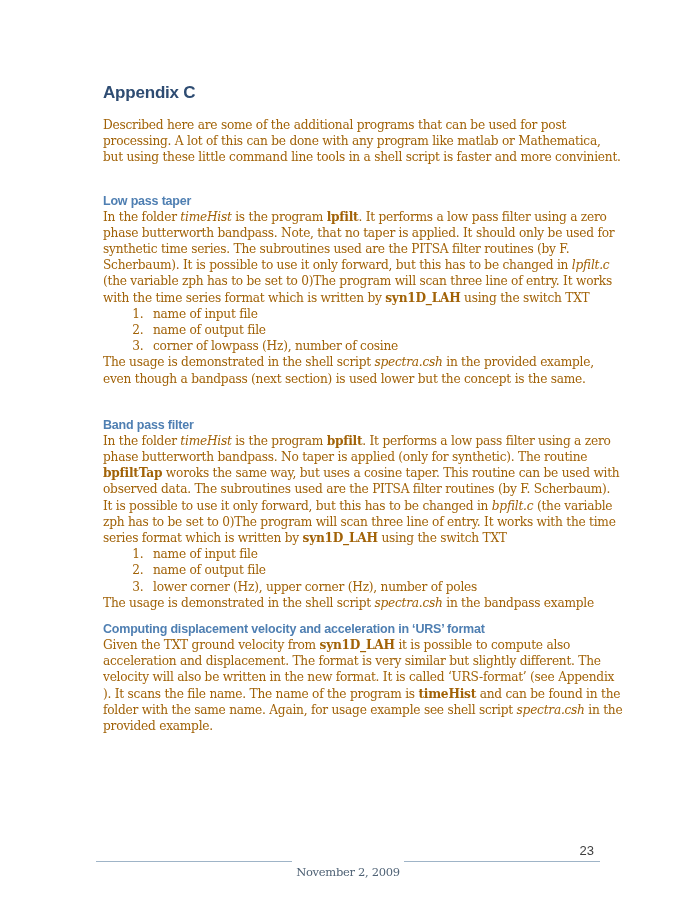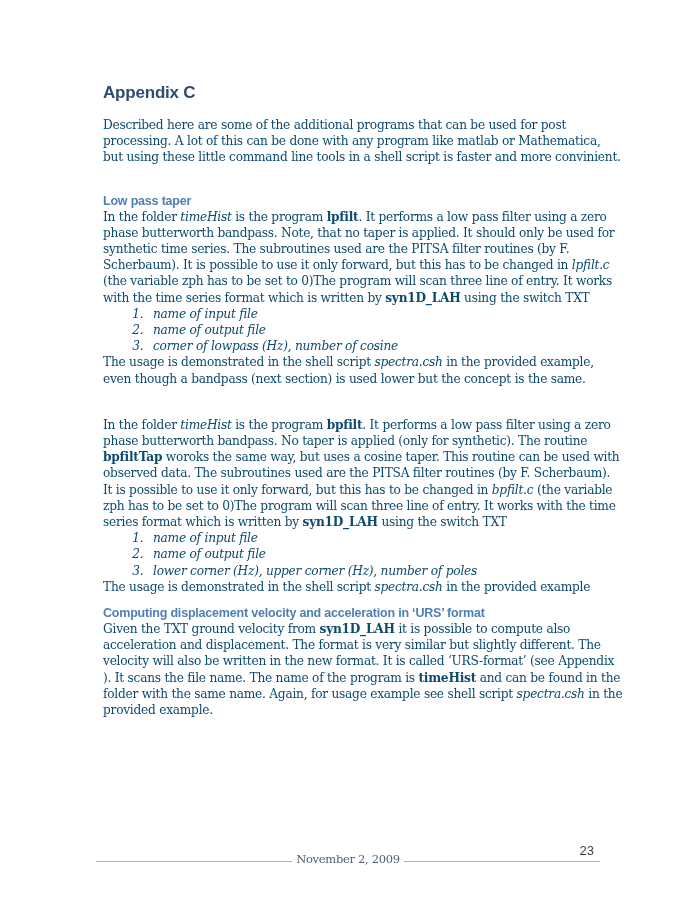--- a/index.html
+++ b/index.html
@@ -1,34 +1,34 @@
 <!DOCTYPE html>
 <html><head>
 <meta charset="utf-8">
 <style>
   html, body { margin: 0; padding: 0; background: #ffffff; }
   body { width: 695px; height: 899px; position: relative; overflow: hidden; }
   .page { position: absolute; left: 0; top: 0; width: 695px; height: 899px; background: #fff; }
   .content { position: absolute; left: 103px; top: 82px; width: 520px; }
-  .body-text { font-family: "DejaVu Serif", serif; font-size: 12.2px; color: #0c4a6e; line-height: 16.2px; letter-spacing: -0.25px; }
+  .body-text { font-family: "DejaVu Serif", serif; font-size: 12.2px; color: #a16207; line-height: 16.2px; letter-spacing: -0.25px; }
   h1 { font-family: "Liberation Sans", sans-serif; font-weight: bold; font-size: 17px; color: #2e4c72; margin: 0; line-height: 22px; letter-spacing: -0.2px; }
   h2 { font-family: "Liberation Sans", sans-serif; font-weight: bold; font-size: 12.5px; color: #4f7fb2; margin: 0; line-height: 16px; letter-spacing: -0.2px; }
   p { margin: 0; }
-  ol { margin: 0; padding-left: 44px; font-style: italic; }
+  ol { margin: 0; padding-left: 44px; }
   ol li { padding-left: 6px; }
   .gap-title { height: 13px; }
   .gap-large { height: 27px; }
   .gap-xl { height: 30px; }
   .gap-small { height: 10px; }
   .footer { position: absolute; left: 96px; top: 848px; width: 504px; height: 30px; }
   .page-number { position: absolute; right: 6px; top: -5px; font-family: "Liberation Sans", sans-serif; font-size: 13px; color: #404040; }
   .footer-line { position: absolute; top: 13px; height: 1px; background: #9fb4c7; }
   .footer-line.left { left: 0; width: 196px; }
   .footer-line.right { left: 308px; width: 196px; }
-  .footer-date { position: absolute; left: 200px; width: 104px; top: 4px; text-align: center; font-family: "DejaVu Serif", serif; font-size: 11.5px; color: #4f6275; letter-spacing: -0.3px; }
+  .footer-date { position: absolute; left: 200px; width: 104px; top: 17px; text-align: center; font-family: "DejaVu Serif", serif; font-size: 11.5px; color: #4f6275; letter-spacing: -0.3px; }
 </style>
 </head>
 <body>
 
 <div class="page">
   <div class="content">
     <h1>Appendix C</h1>
     <div class="gap-title"></div>
 
     <section>
@@ -42,27 +42,28 @@
       <ol class="body-text">
         <li>name of input file</li>
         <li>name of output file</li>
         <li>corner of lowpass (Hz), number of cosine</li>
       </ol>
       <p class="body-text"><span>The usage is demonstrated in the shell script </span><i>spectra.csh</i><span> in the provided example, even though a bandpass (next section) is used lower but the concept is the same.</span></p>
     </section>
     <div class="gap-xl"></div>
 
     <section>
+      <h2>Band pass filter</h2>
       <p class="body-text"><span>In the folder </span><i>timeHist</i><span> is the program </span><b>bpfilt</b><span>. It performs a low pass filter using a zero phase butterworth bandpass. No taper is applied (only for synthetic). The routine </span><b>bpfiltTap</b><span> woroks the same way, but uses a cosine taper. This routine can be used with observed data. The subroutines used are the PITSA filter routines (by F. Scherbaum).  It is possible to use it only forward, but this has to be changed in </span><i>bpfilt.c</i><span> (the variable zph has to be set to 0)The program will scan three line of entry. It works with the time series format which is written by </span><b>syn1D_LAH</b><span> using the switch TXT</span></p>
       <ol class="body-text">
         <li>name of input file</li>
         <li>name of output file</li>
         <li>lower corner (Hz), upper corner (Hz),  number of poles</li>
       </ol>
-      <p class="body-text"><span>The usage is demonstrated in the shell script </span><i>spectra.csh</i><span> in the provided example</span></p>
+      <p class="body-text"><span>The usage is demonstrated in the shell script </span><i>spectra.csh</i><span> in the bandpass example</span></p>
     </section>
     <div class="gap-small"></div>
 
     <section>
       <h2>Computing displacement velocity and acceleration in ‘URS’ format</h2>
       <p class="body-text"><span>Given the TXT ground velocity from </span><b>syn1D_LAH</b><span>  it is possible to compute also acceleration and displacement. The format is very similar but slightly different. The velocity will also be written in the new format. It is called ‘URS-format’ (see Appendix ). It scans the file name. The name of the program is </span><b>timeHist</b><span> and can be found in the folder with the same name. Again, for usage example see shell script </span><i>spectra.csh</i><span> in the provided example.</span></p>
     </section>
   </div>
 
   <div class="footer">

